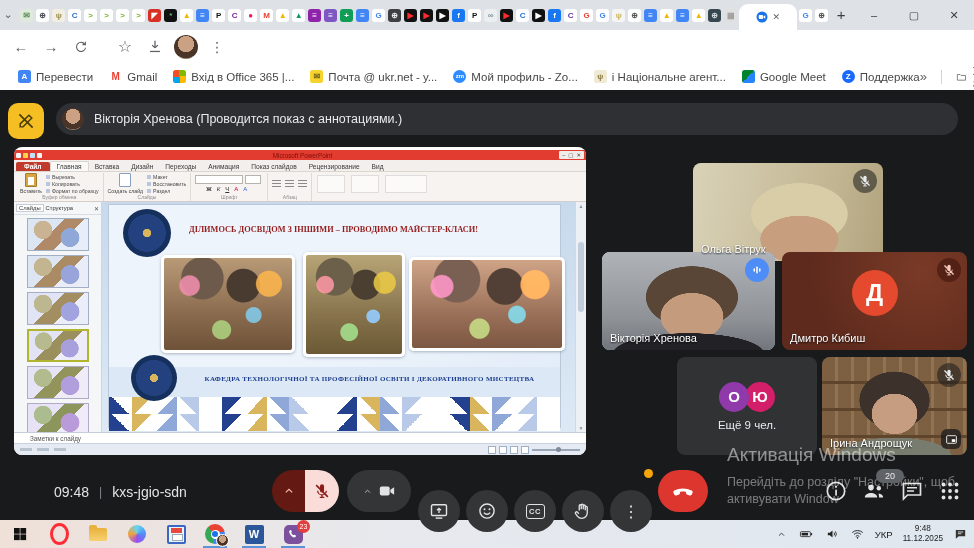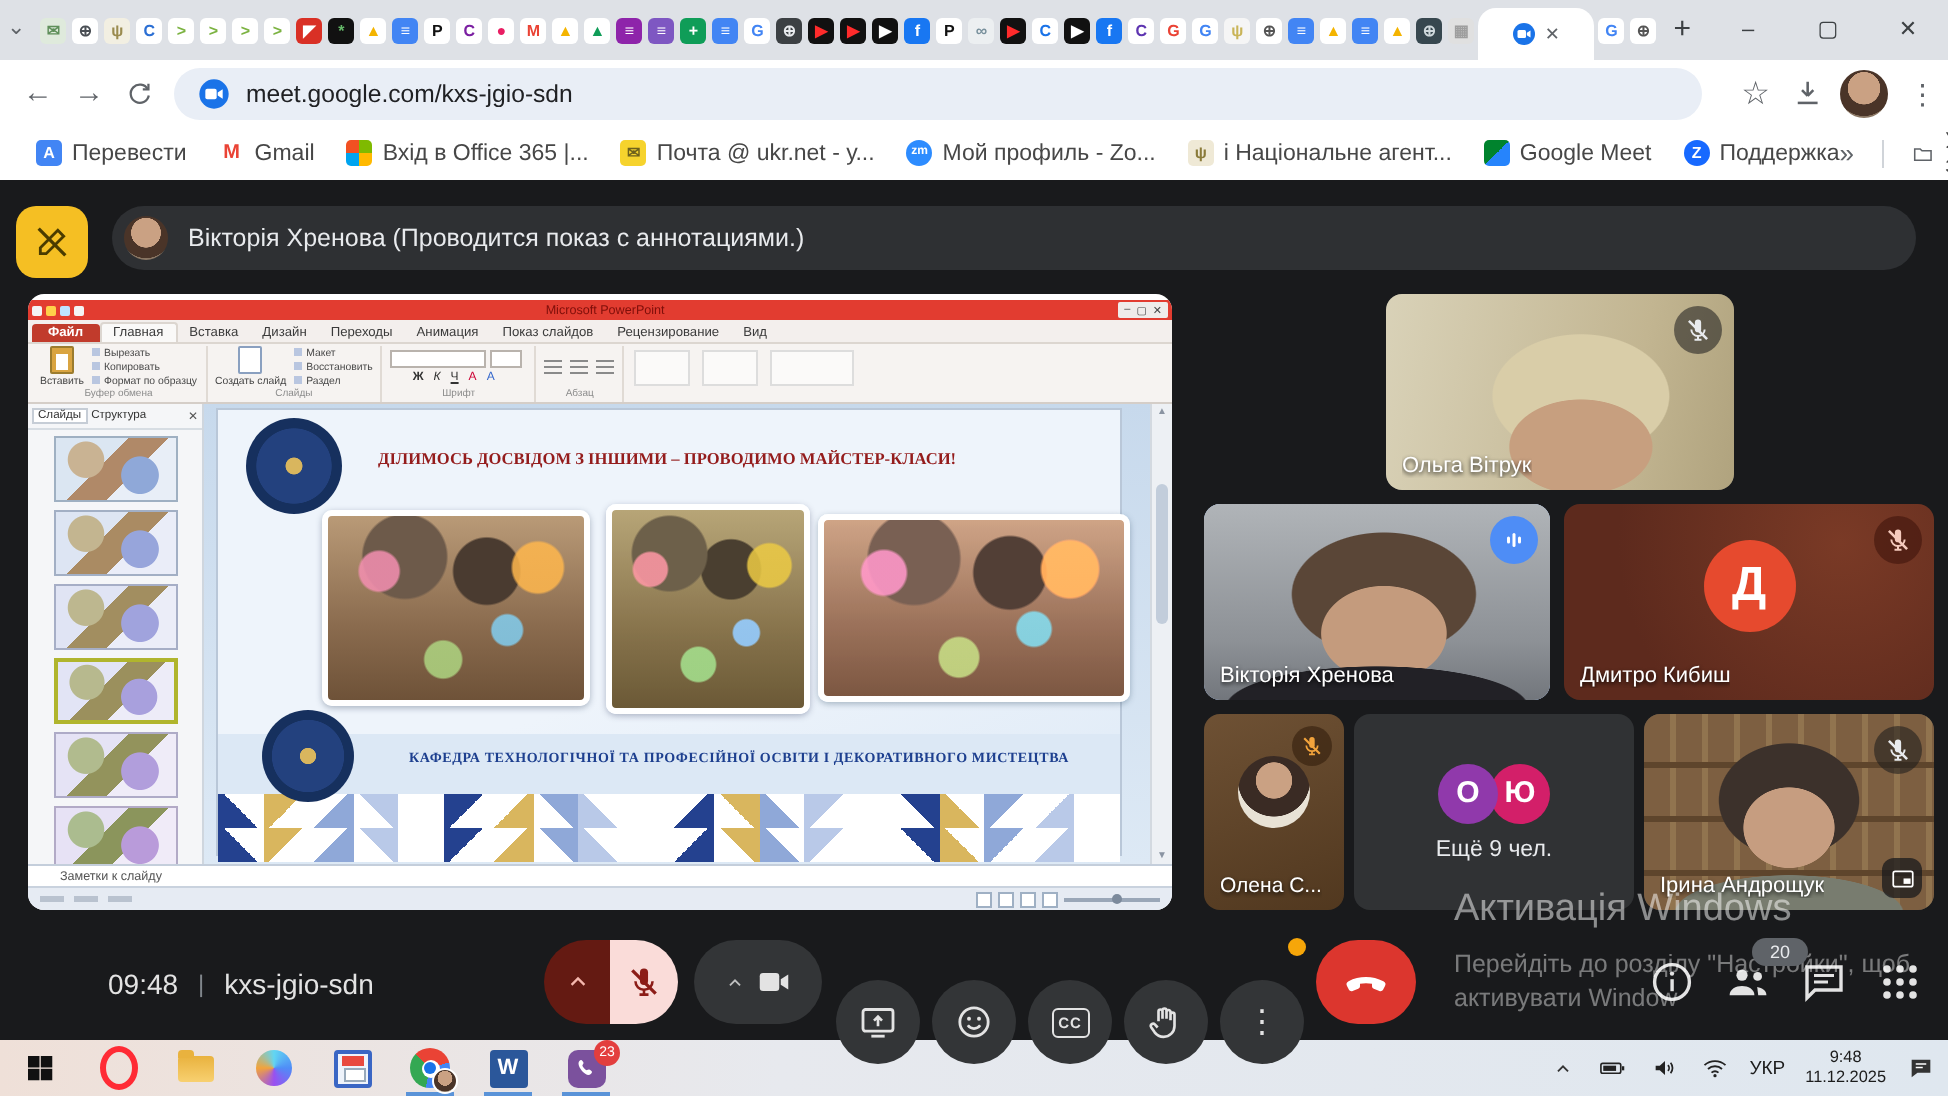--- a/index.html
+++ b/index.html
@@ -327,30 +327,20 @@
 
   <div id="toolbar">
     <span class="navbtn" style="margin-left:6px">←</span>
     <span class="navbtn">→</span>
     <span class="navbtn" data-icon="reload" style="width:30px;height:15px;color:#5f6368">
         <svg viewBox="0 0 24 24">
           <path d="M18.5 9A7.3 7.3 0 1 0 19.3 14" fill="none" stroke="currentColor" stroke-width="1.8"></path>
           <path d="M19 4.5V9h-4.5" fill="none" stroke="currentColor" stroke-width="1.8"></path>
         </svg>
       </span>
-    <div class="urlpill">
-      <span data-icon="meetcam" style="width:16px;height:16px">
-          <svg viewBox="0 0 24 24">
-            <circle cx="12" cy="12" r="11" fill="#1a73e8"></circle>
-            <rect x="5.5" y="8" width="8.5" height="8" rx="1.5" fill="#fff"></rect>
-            <path d="M14.8 10.8l3.7-2.4v7.2l-3.7-2.4z" fill="#fff"></path>
-          </svg>
-        </span>
-      <span class="urltext">meet.google.com/kxs-jgio-sdn</span>
-    </div>
     <span class="toolicon" style="margin-left:14px;font-size:16px">☆</span>
     <span class="toolicon" data-icon="download" style="width:30px;height:17px;color:#5f6368">
         <svg viewBox="0 0 24 24">
           <path d="M12 4v10m0 0l-4-4m4 4l4-4" fill="none" stroke="currentColor" stroke-width="1.8"></path>
           <path d="M5 19h14" stroke="currentColor" stroke-width="1.8"></path>
         </svg>
       </span>
     <span class="avatar"></span>
     <span class="toolicon">⋮</span>
   </div>
@@ -589,21 +579,21 @@
           <span class="vsq"></span>
           <span class="vsq"></span>
           <span class="vsq"></span>
           <span class="sline">
               <span class="sknob"></span>
             </span>
         </span>
       </div>
     </div>
 
-    <div class="tile" style="left:693px;top:57px;width:174px;height:98px">
+    <div class="tile" style="left:693px;top:73px;width:190px;height:98px">
       <div class="vid v-olga"></div>
       <span class="badge">
         <span data-icon="micoff" style="width:14px;height:14px">
             <svg viewBox="0 0 24 24">
               <rect x="9.3" y="3" width="5.4" height="11" rx="2.7" fill="currentColor"></rect>
               <path d="M6.3 11.5a5.7 5.7 0 0 0 11.4 0" fill="none" stroke="currentColor" stroke-width="1.7"></path>
               <path d="M12 17.2v3.2M9 20.4h6" stroke="currentColor" stroke-width="1.7" fill="none"></path>
               <path d="M4.2 4.2l15.6 15.6" stroke="currentColor" stroke-width="2.2"></path>
             </svg>
           </span>
@@ -633,34 +623,20 @@
               <rect x="9.3" y="3" width="5.4" height="11" rx="2.7" fill="currentColor"></rect>
               <path d="M6.3 11.5a5.7 5.7 0 0 0 11.4 0" fill="none" stroke="currentColor" stroke-width="1.7"></path>
               <path d="M12 17.2v3.2M9 20.4h6" stroke="currentColor" stroke-width="1.7" fill="none"></path>
               <path d="M4.2 4.2l15.6 15.6" stroke="currentColor" stroke-width="2.2"></path>
             </svg>
           </span>
         </span>
       <span class="pname">Дмитро Кибиш</span>
     </div>
 
-    <div class="tile tile-olena" style="left:602px;top:267px;width:70px;height:98px">
-      <span class="olena-ava"></span>
-      <span class="badge orange" style="width:20px;height:20px">
-        <span data-icon="micoff" style="width:12px;height:12px">
-            <svg viewBox="0 0 24 24">
-              <rect x="9.3" y="3" width="5.4" height="11" rx="2.7" fill="currentColor"></rect>
-              <path d="M6.3 11.5a5.7 5.7 0 0 0 11.4 0" fill="none" stroke="currentColor" stroke-width="1.7"></path>
-              <path d="M12 17.2v3.2M9 20.4h6" stroke="currentColor" stroke-width="1.7" fill="none"></path>
-              <path d="M4.2 4.2l15.6 15.6" stroke="currentColor" stroke-width="2.2"></path>
-            </svg>
-          </span>
-        </span>
-      <span class="pname" style="font-size:10.5px">Олена С...</span>
-    </div>
 
     <div class="tile tile-more" style="left:677px;top:267px;width:140px;height:98px">
       <span class="more-avas">
         <span class="mava p">О</span>
         <span class="mava k">Ю</span>
       </span>
       <span class="more-label">Ещё 9 чел.</span>
     </div>
 
     <div class="tile" style="left:822px;top:267px;width:145px;height:98px">

